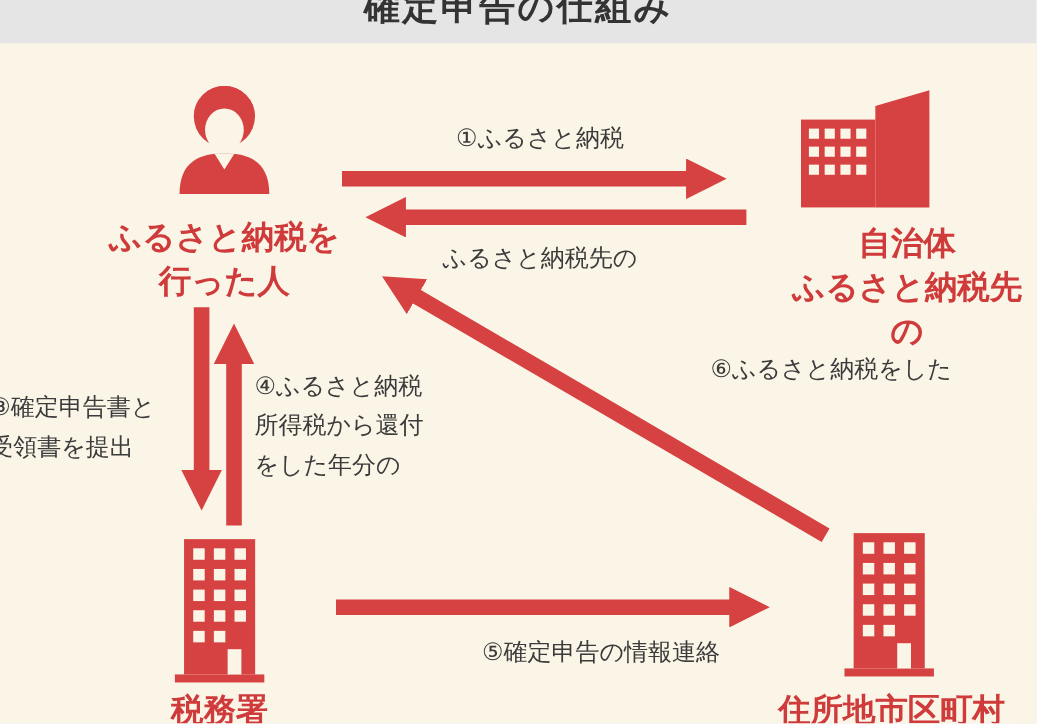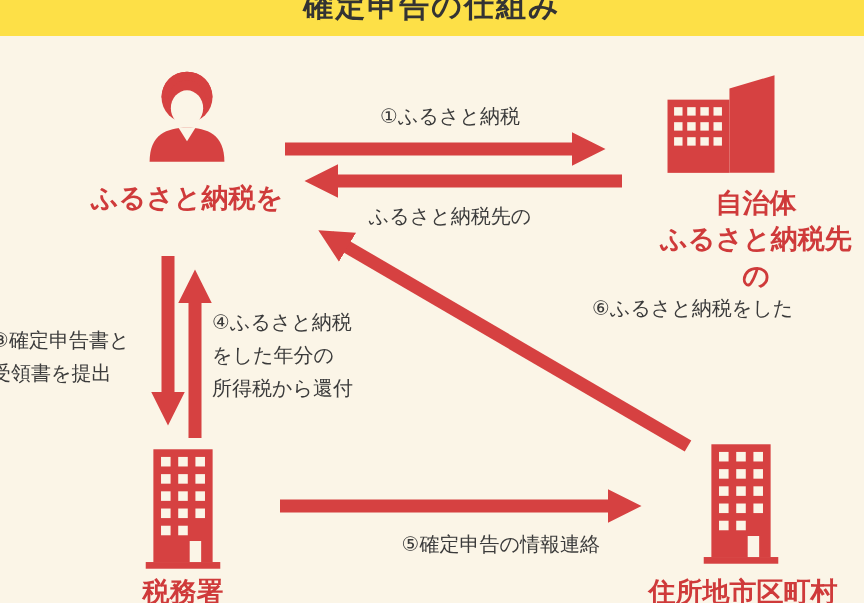--- a/index.html
+++ b/index.html
@@ -1,21 +1,21 @@
 <!DOCTYPE html>
 <html><head>
 <meta charset="utf-8">
 <style>
   html,body{margin:0;padding:0;background:#ffffff;}
   .canvas{
     position:relative;
     width:864px;height:603px;
     overflow:hidden;
     font-family:"Liberation Sans","DejaVu Sans",sans-serif;
-    background:#fde047;
+    background:#e5e5e5;
   }
   .content-bg{
     position:absolute;left:0;top:36px;width:864px;height:567px;
     background:#fbf5e7;
   }
   .title{
     position:absolute;top:-14px;left:0;width:864px;
     text-align:center;font-size:30px;font-weight:bold;color:#333333;
     letter-spacing:2px;
   }
@@ -123,20 +123,21 @@
         <rect x="40" y="62" width="10" height="10"></rect>
         <rect x="58" y="62" width="10" height="10"></rect>
       <rect x="22" y="80" width="10" height="10"></rect>
         <rect x="40" y="80" width="10" height="10"></rect>
       <rect x="52" y="96" width="12" height="22"></rect>
     </g>
   </svg>
 
   <div class="node-label" style="left:88px;top:180px;width:198px;">
     <span>ふるさと納税を</span>
+    <span>行った人</span>
   </div>
 
   <div class="node-label" style="left:648px;top:185px;width:216px;">
     <span>自治体</span>
     <span>ふるさと納税先の</span>
   </div>
 
   <div class="node-label" style="left:120px;top:574px;width:126px;">税務署</div>
 
   <div class="node-label" style="left:648px;top:574px;width:190px;">住所地市区町村</div>
@@ -145,22 +146,22 @@
 
   <div class="arrow-label centered" style="left:330px;top:200px;width:240px;">ふるさと納税先の</div>
 
   <div class="arrow-label" style="left:-9px;top:324px;width:170px;">
     <span>③確定申告書と</span>
     <span>受領書を提出</span>
   </div>
 
   <div class="arrow-label" style="left:212px;top:306px;width:180px;">
     <span>④ふるさと納税</span>
+    <span>所得税から還付</span>
     <span>をした年分の</span>
-    <span>所得税から還付</span>
   </div>
 
   <div class="arrow-label centered" style="left:330px;top:528px;width:270px;text-align:right;">⑤確定申告の情報連絡</div>
 
   <div class="arrow-label" style="left:568px;top:292px;width:296px;margin-left:24px;">
     <span>⑥ふるさと納税をした</span>
   </div>
 
 </div>
 

